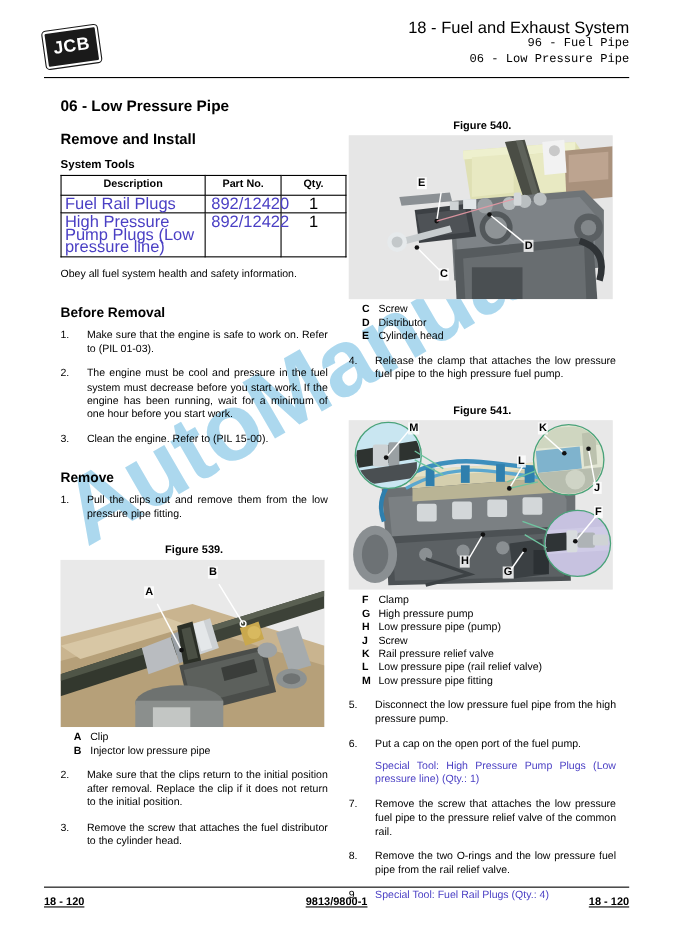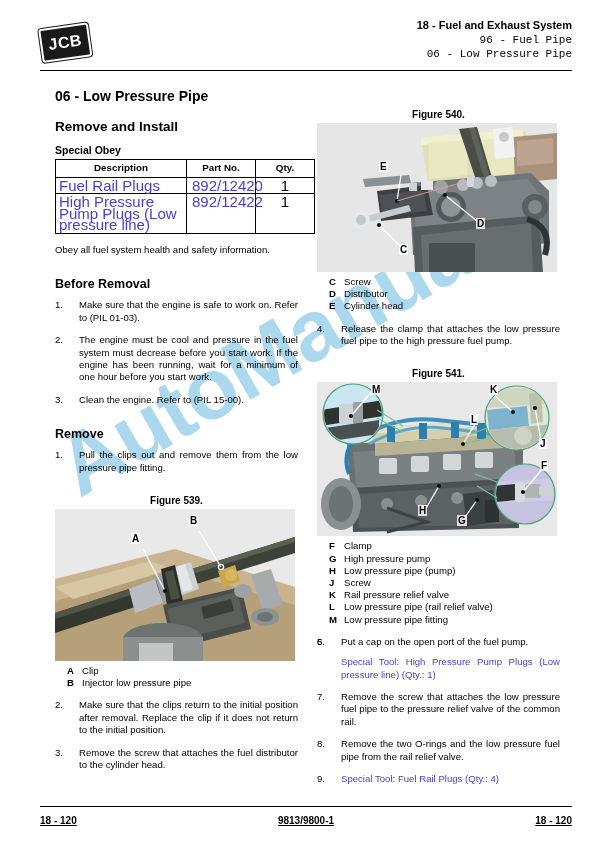--- a/index.html
+++ b/index.html
@@ -92,22 +92,22 @@
     letter-spacing: .5px;
     line-height: 1;
   }
   .hdr-lines {
     position: absolute;
     right: 40px;
     top: 18px;
     text-align: right;
   }
   .hdr-title {
-    font-size: 11px;
-    font-weight: bold;
+    font-size: 15px;
+    font-weight: normal;
     line-height: 15px;
     white-space: nowrap;
   }
   .hdr-sub {
     font-size: 11px;
     line-height: 14px;
     white-space: nowrap;
     font-family: Liberation Mono, monospace;
   }
   #header-rule {
@@ -311,21 +311,21 @@
       <div class="hdr-sub">06 - Low Pressure Pipe</div>
     </div>
     <div id="header-rule"></div>
   </div>
 
   <div class="column" id="col-left">
 
     <h1 class="sec-title">06 - Low Pressure Pipe</h1>
     <h2 class="sub-title">Remove and Install</h2>
 
-    <h3 class="minor-title">Special Obey</h3>
+    <h3 class="minor-title">System Tools</h3>
 
     <table class="tools">
       <thead>
         <tr>
           <th class="c1">Description</th>
           <th class="c2">Part No.</th>
           <th class="c3">Qty.</th>
         </tr>
       </thead>
       <tbody>
@@ -670,20 +670,21 @@
         <div class="row">
           <span class="key">M</span>
           <span class="val">Low pressure pipe fitting</span>
         </div>
       </dl>
     </div>
 
     <ol class="steps">
       <li>
         <span class="num">5.</span>
+        <span>Disconnect the low pressure fuel pipe from the high pressure pump.</span>
       </li>
       <li>
         <span class="num">6.</span>
         <span>Put a cap on the open port of the fuel pump.</span>
         <div class="special-tool-note">Special Tool: High Pressure Pump Plugs (Low pressure line) (Qty.: 1)</div>
       </li>
       <li>
         <span class="num">7.</span>
         <span>Remove the screw that attaches the low pressure fuel pipe to the pressure relief valve of the common rail.</span>
       </li>

